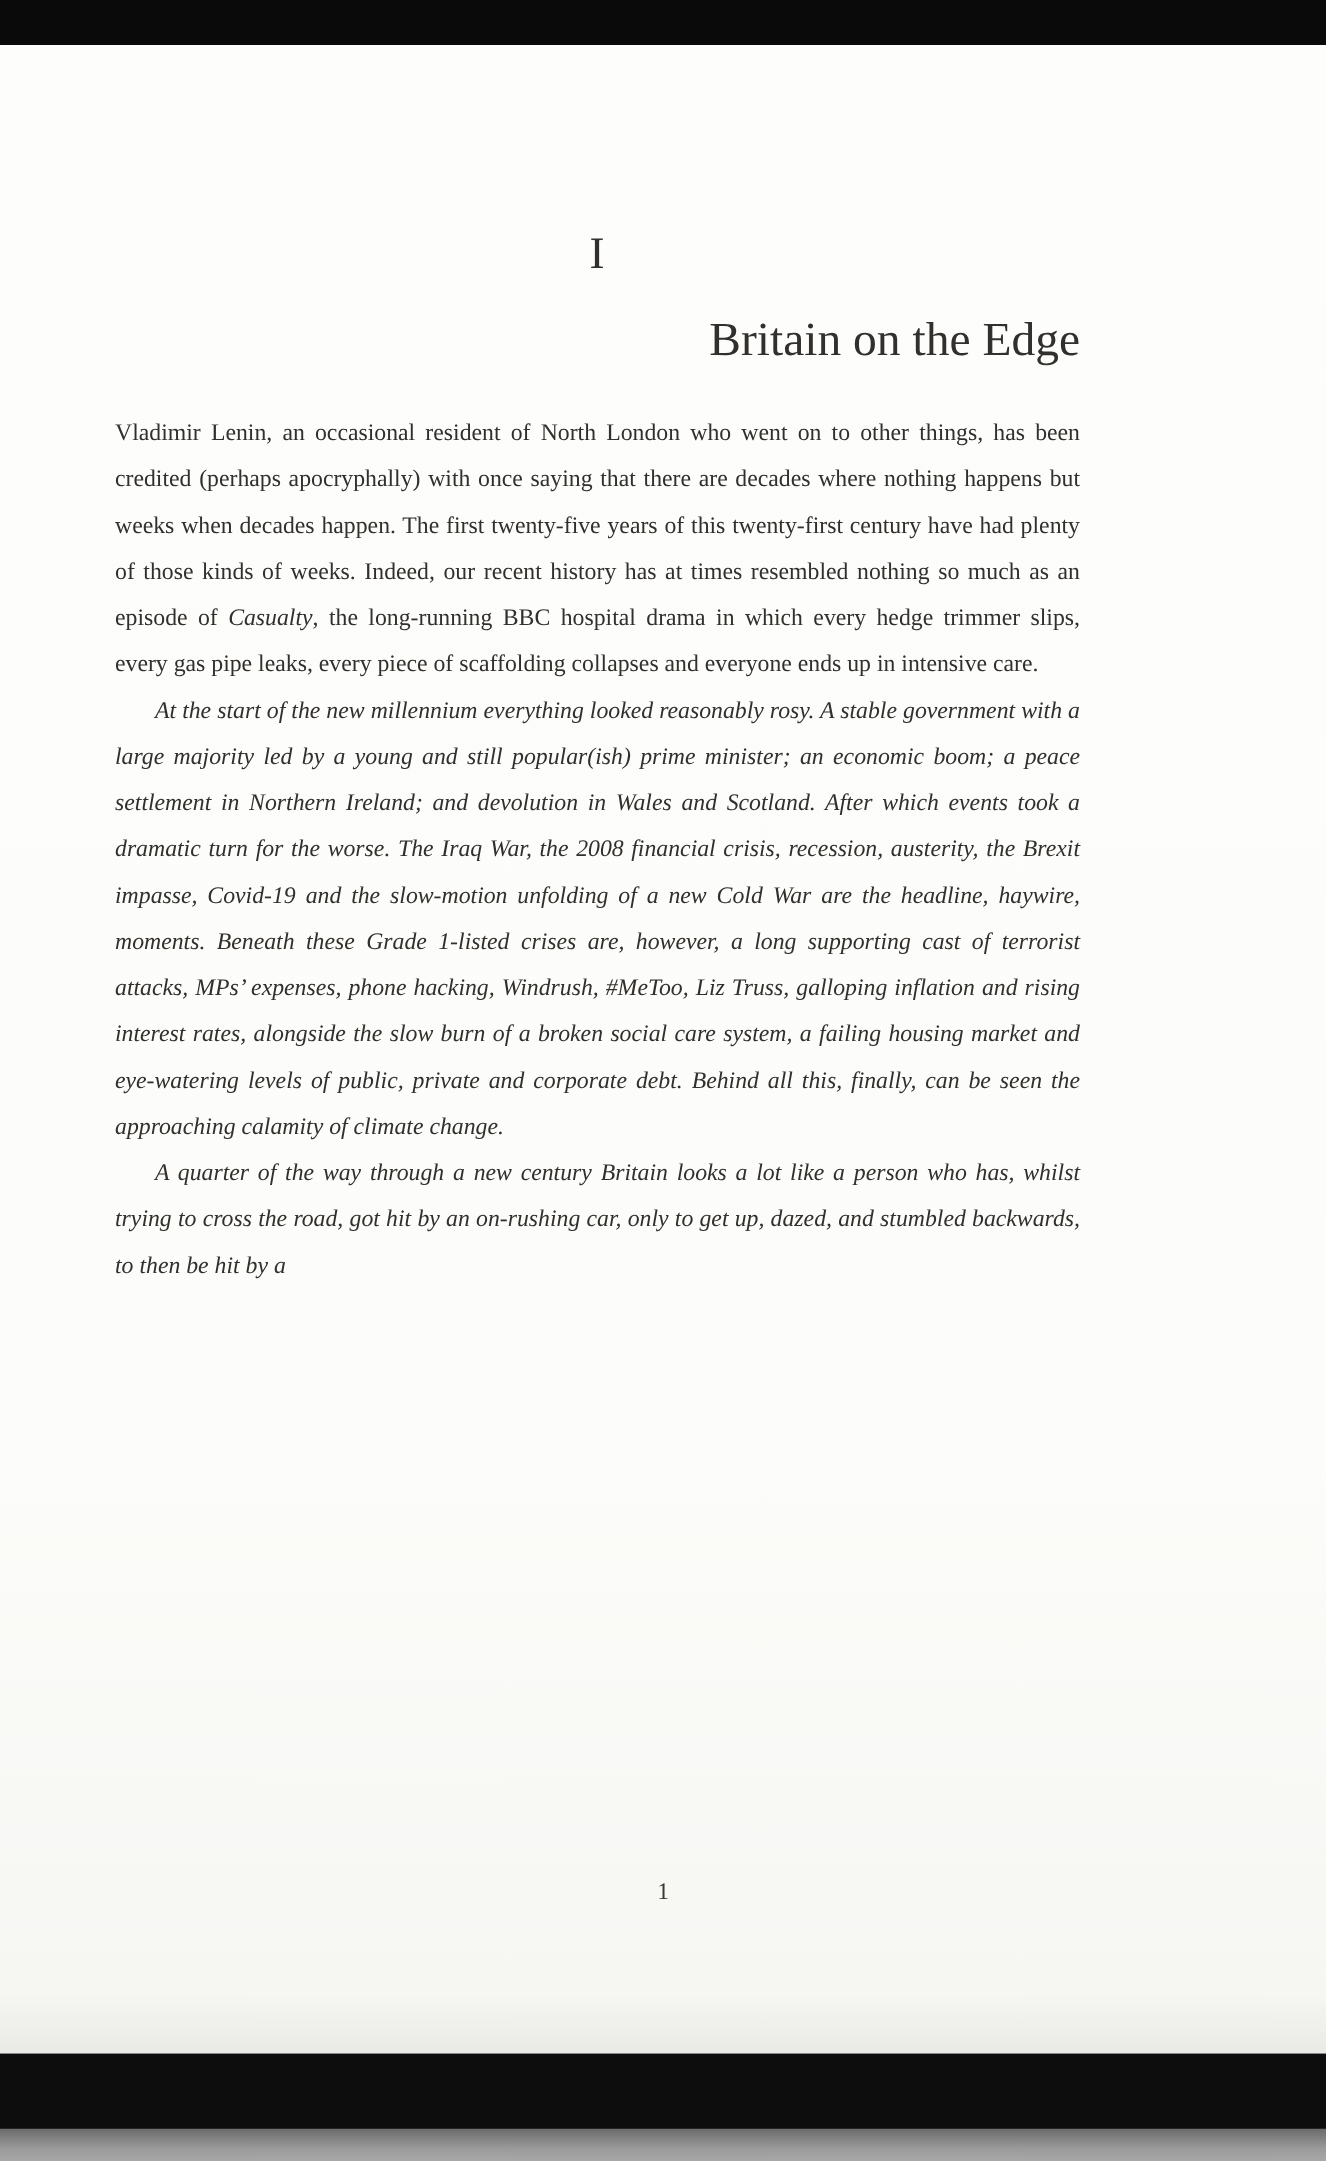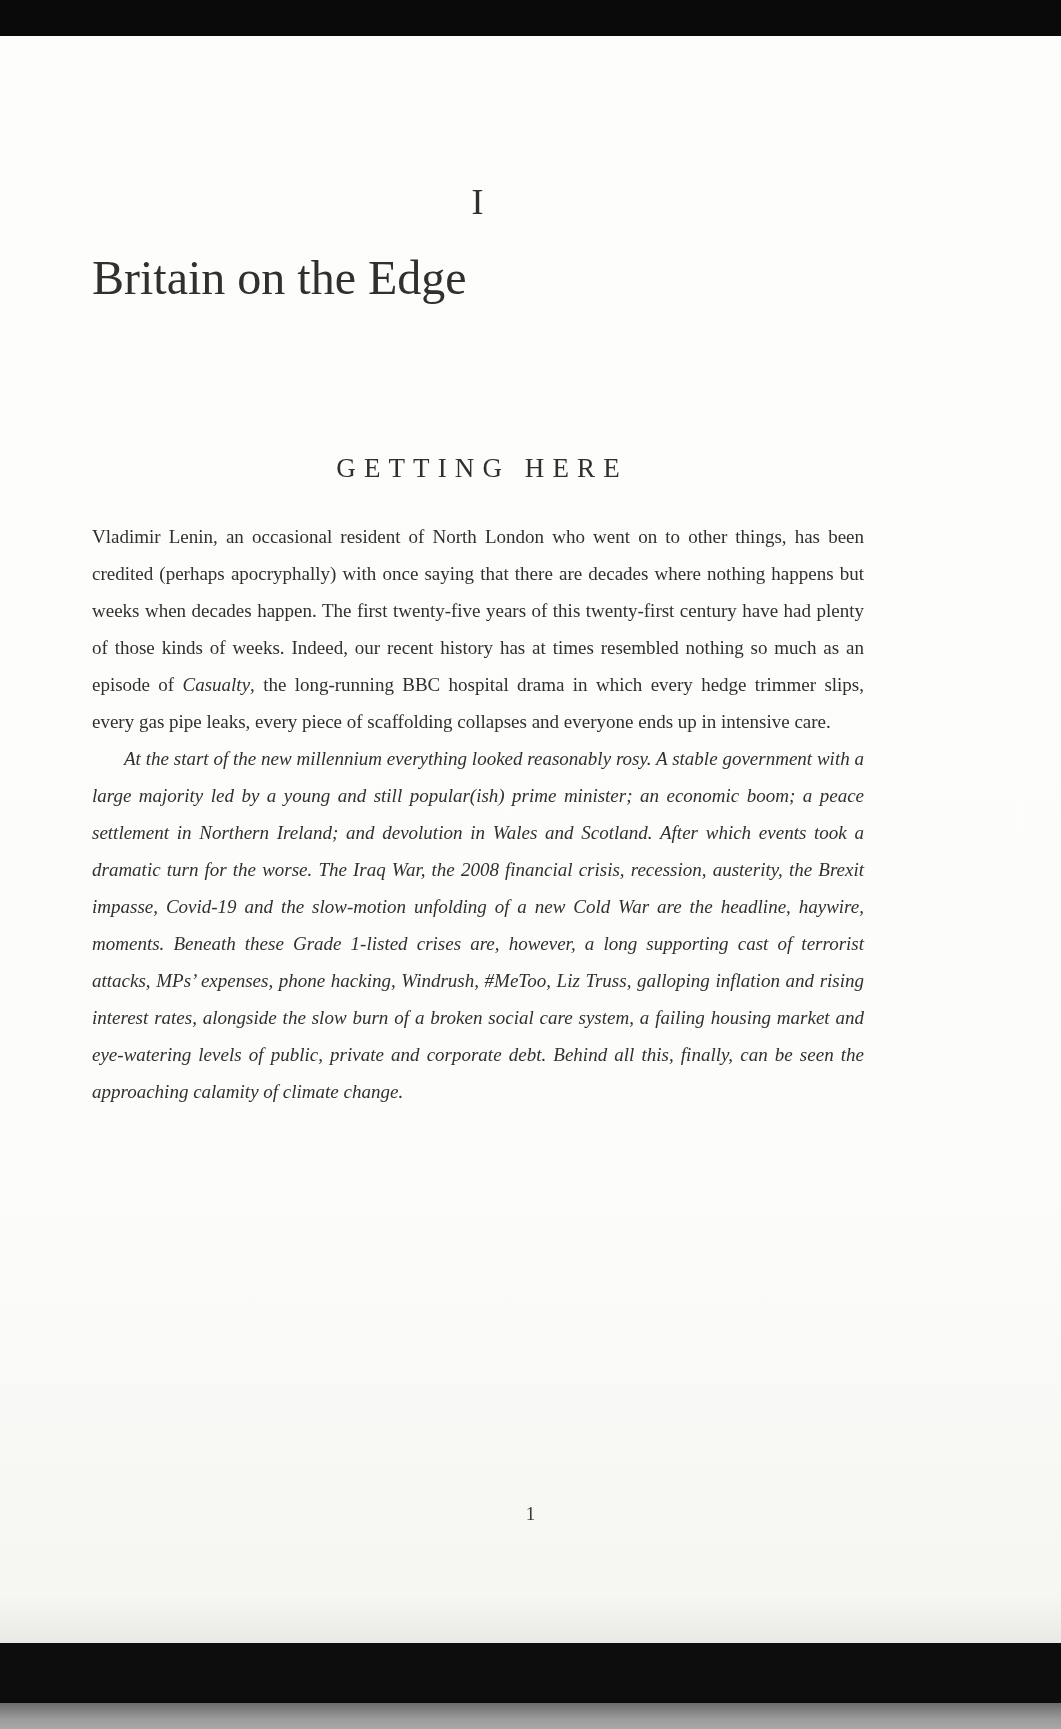--- a/index.html
+++ b/index.html
@@ -33,22 +33,22 @@
   }
   .chapter-number {
     margin-top: 148px;
     text-align: center;
     font-size: 36px;
     line-height: 1;
     letter-spacing: 1px;
   }
   .chapter-title {
     margin-top: 32px;
-    text-align: left;
-    font-size: 48px;
+    text-align: right;
+    font-size: 38px;
     font-weight: 400;
     line-height: 1.1;
   }
   .section-heading {
     margin-top: 148px;
     text-align: center;
     font-size: 27px;
     letter-spacing: 0.30em;
     text-indent: 0.30em; 
   }
@@ -107,25 +107,25 @@
 
 <div class="scan">
 
   <div class="page">
     <div class="content">
 
       <div class="chapter-number">I</div>
 
       <h1 class="chapter-title">Britain on the Edge</h1>
 
-      <div class="section-heading">GETTING HERE</div>
 
       <div class="body-text">
           <p><span>Vladimir Lenin, an occasional resident of North London who went on to other things, has been credited (perhaps apocryphally) with once saying that there are decades where nothing happens but weeks when decades happen. The first twenty-five years of this twenty-first century have had plenty of those kinds of weeks. Indeed, our recent history has at times resembled nothing so much as an episode of </span><span class="italic">Casualty</span><span>, the long-running BBC hospital drama in which every hedge trimmer slips, every gas pipe leaks, every piece of scaffolding collapses and everyone ends up in intensive care.</span></p>
           <p class="indent"><span>At the start of the new millennium everything looked reasonably rosy. A stable government with a large majority led by a young and still popular(ish) prime minister; an economic boom; a peace settlement in Northern Ireland; and devolution in Wales and Scotland. After which events took a dramatic turn for the worse. The Iraq War, the 2008 financial crisis, recession, austerity, the Brexit impasse, Covid-19 and the slow-motion unfolding of a new Cold War are the headline, haywire, moments. Beneath these Grade 1-listed crises are, however, a long supporting cast of terrorist attacks, MPs’ expenses, phone hacking, Windrush, #MeToo, Liz Truss, galloping inflation and rising interest rates, alongside the slow burn of a broken social care system, a failing housing market and eye-watering levels of public, private and corporate debt. Behind all this, finally, can be seen the approaching calamity of climate change.</span></p>
+          <p class="indent"><span>A quarter of the way through a new century Britain looks a lot like a person who has, whilst trying to cross the road, got hit by an on-rushing car, only to get up, dazed, and stumbled backwards, to then be hit by a</span></p>
         </div>
 
     </div>
 
     <div class="page-number">1</div>
   </div>
 
   <div class="scan-edge-top"></div>
   <div class="scan-edge-bottom"></div>
   <div class="scan-edge-bottom-gray"></div>

